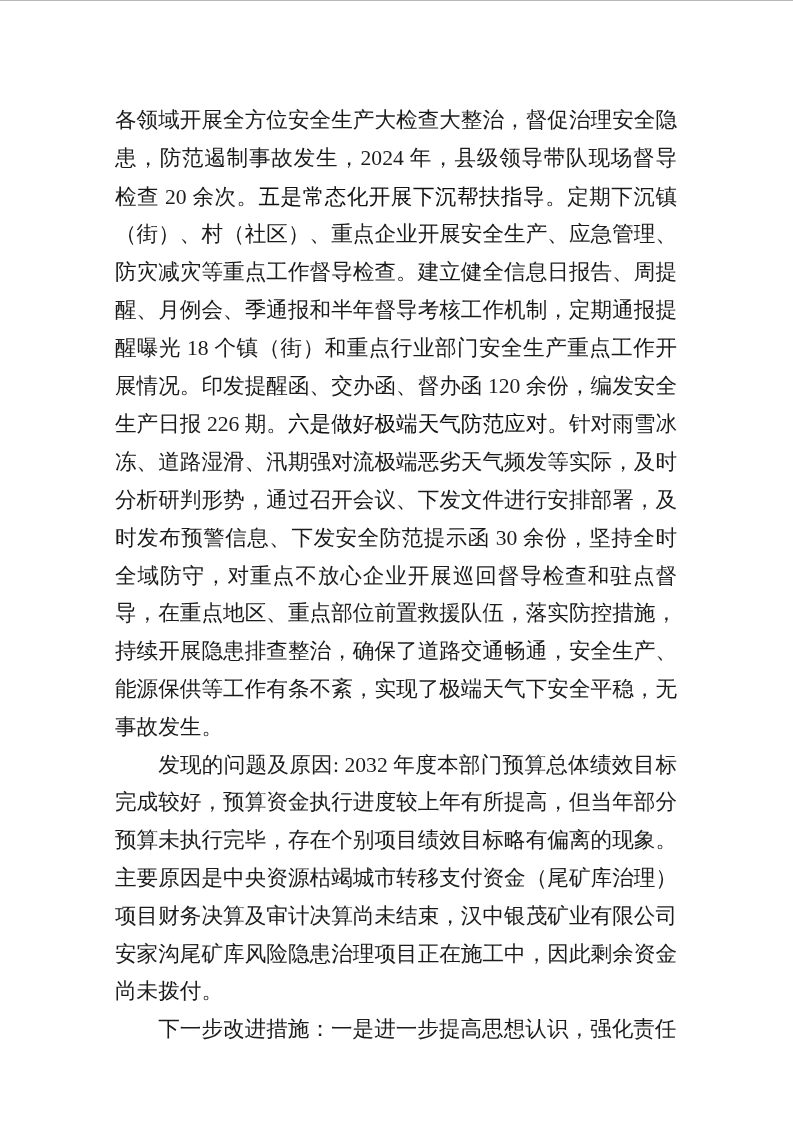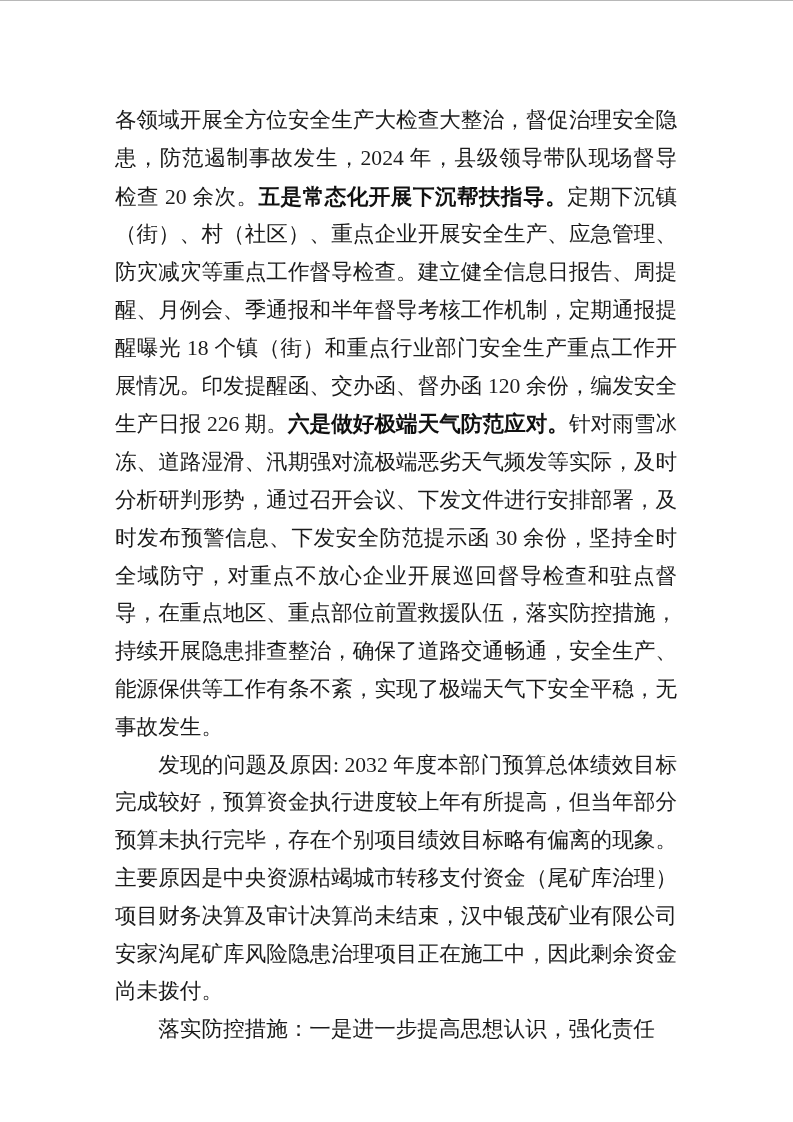--- a/index.html
+++ b/index.html
@@ -33,27 +33,27 @@
     letter-spacing: 0;
   }
   .para {
     margin: 0;
     padding: 0;
   }
   .para.indent {
     text-indent: 2em;
   }
   .bold-run {
-    font-weight: 700;
+    font-weight: 400;
     font-family: "Liberation Sans", "DejaVu Sans", sans-serif;
     color: #111111;
   }
 </style>
 </head>
 <body>
 
 <div class="top-edge"></div>
 
 <div class="page-content">
   <p class="para"><span>各领域开展全方位安全生产大检查大整治，督促治理安全隐患，防范遏制事故发生，2024 年，县级领导带队现场督导检查 20 余次。</span><span class="bold-run">五是常态化开展下沉帮扶指导。</span><span>定期下沉镇（街）、村（社区）、重点企业开展安全生产、应急管理、防灾减灾等重点工作督导检查。建立健全信息日报告、周提醒、月例会、季通报和半年督导考核工作机制，定期通报提醒曝光 18 个镇（街）和重点行业部门安全生产重点工作开展情况。印发提醒函、交办函、督办函 120 余份，编发安全生产日报 226 期。</span><span class="bold-run">六是做好极端天气防范应对。</span><span>针对雨雪冰冻、道路湿滑、汛期强对流极端恶劣天气频发等实际，及时分析研判形势，通过召开会议、下发文件进行安排部署，及时发布预警信息、下发安全防范提示函 30 余份，坚持全时全域防守，对重点不放心企业开展巡回督导检查和驻点督导，在重点地区、重点部位前置救援队伍，落实防控措施，持续开展隐患排查整治，确保了道路交通畅通，安全生产、能源保供等工作有条不紊，实现了极端天气下安全平稳，无事故发生。</span></p>
   <p class="para indent"><span>发现的问题及原因: 2032 年度本部门预算总体绩效目标完成较好，预算资金执行进度较上年有所提高，但当年部分预算未执行完毕，存在个别项目绩效目标略有偏离的现象。主要原因是中央资源枯竭城市转移支付资金（尾矿库治理）项目财务决算及审计决算尚未结束，汉中银茂矿业有限公司安家沟尾矿库风险隐患治理项目正在施工中，因此剩余资金尚未拨付。</span></p>
-  <p class="para indent"><span>落实防控措施：一是进一步提高思想认识，强化责任</span></p>
+  <p class="para indent"><span>下一步改进措施：一是进一步提高思想认识，强化责任</span></p>
 </div>
 
 </body></html>

